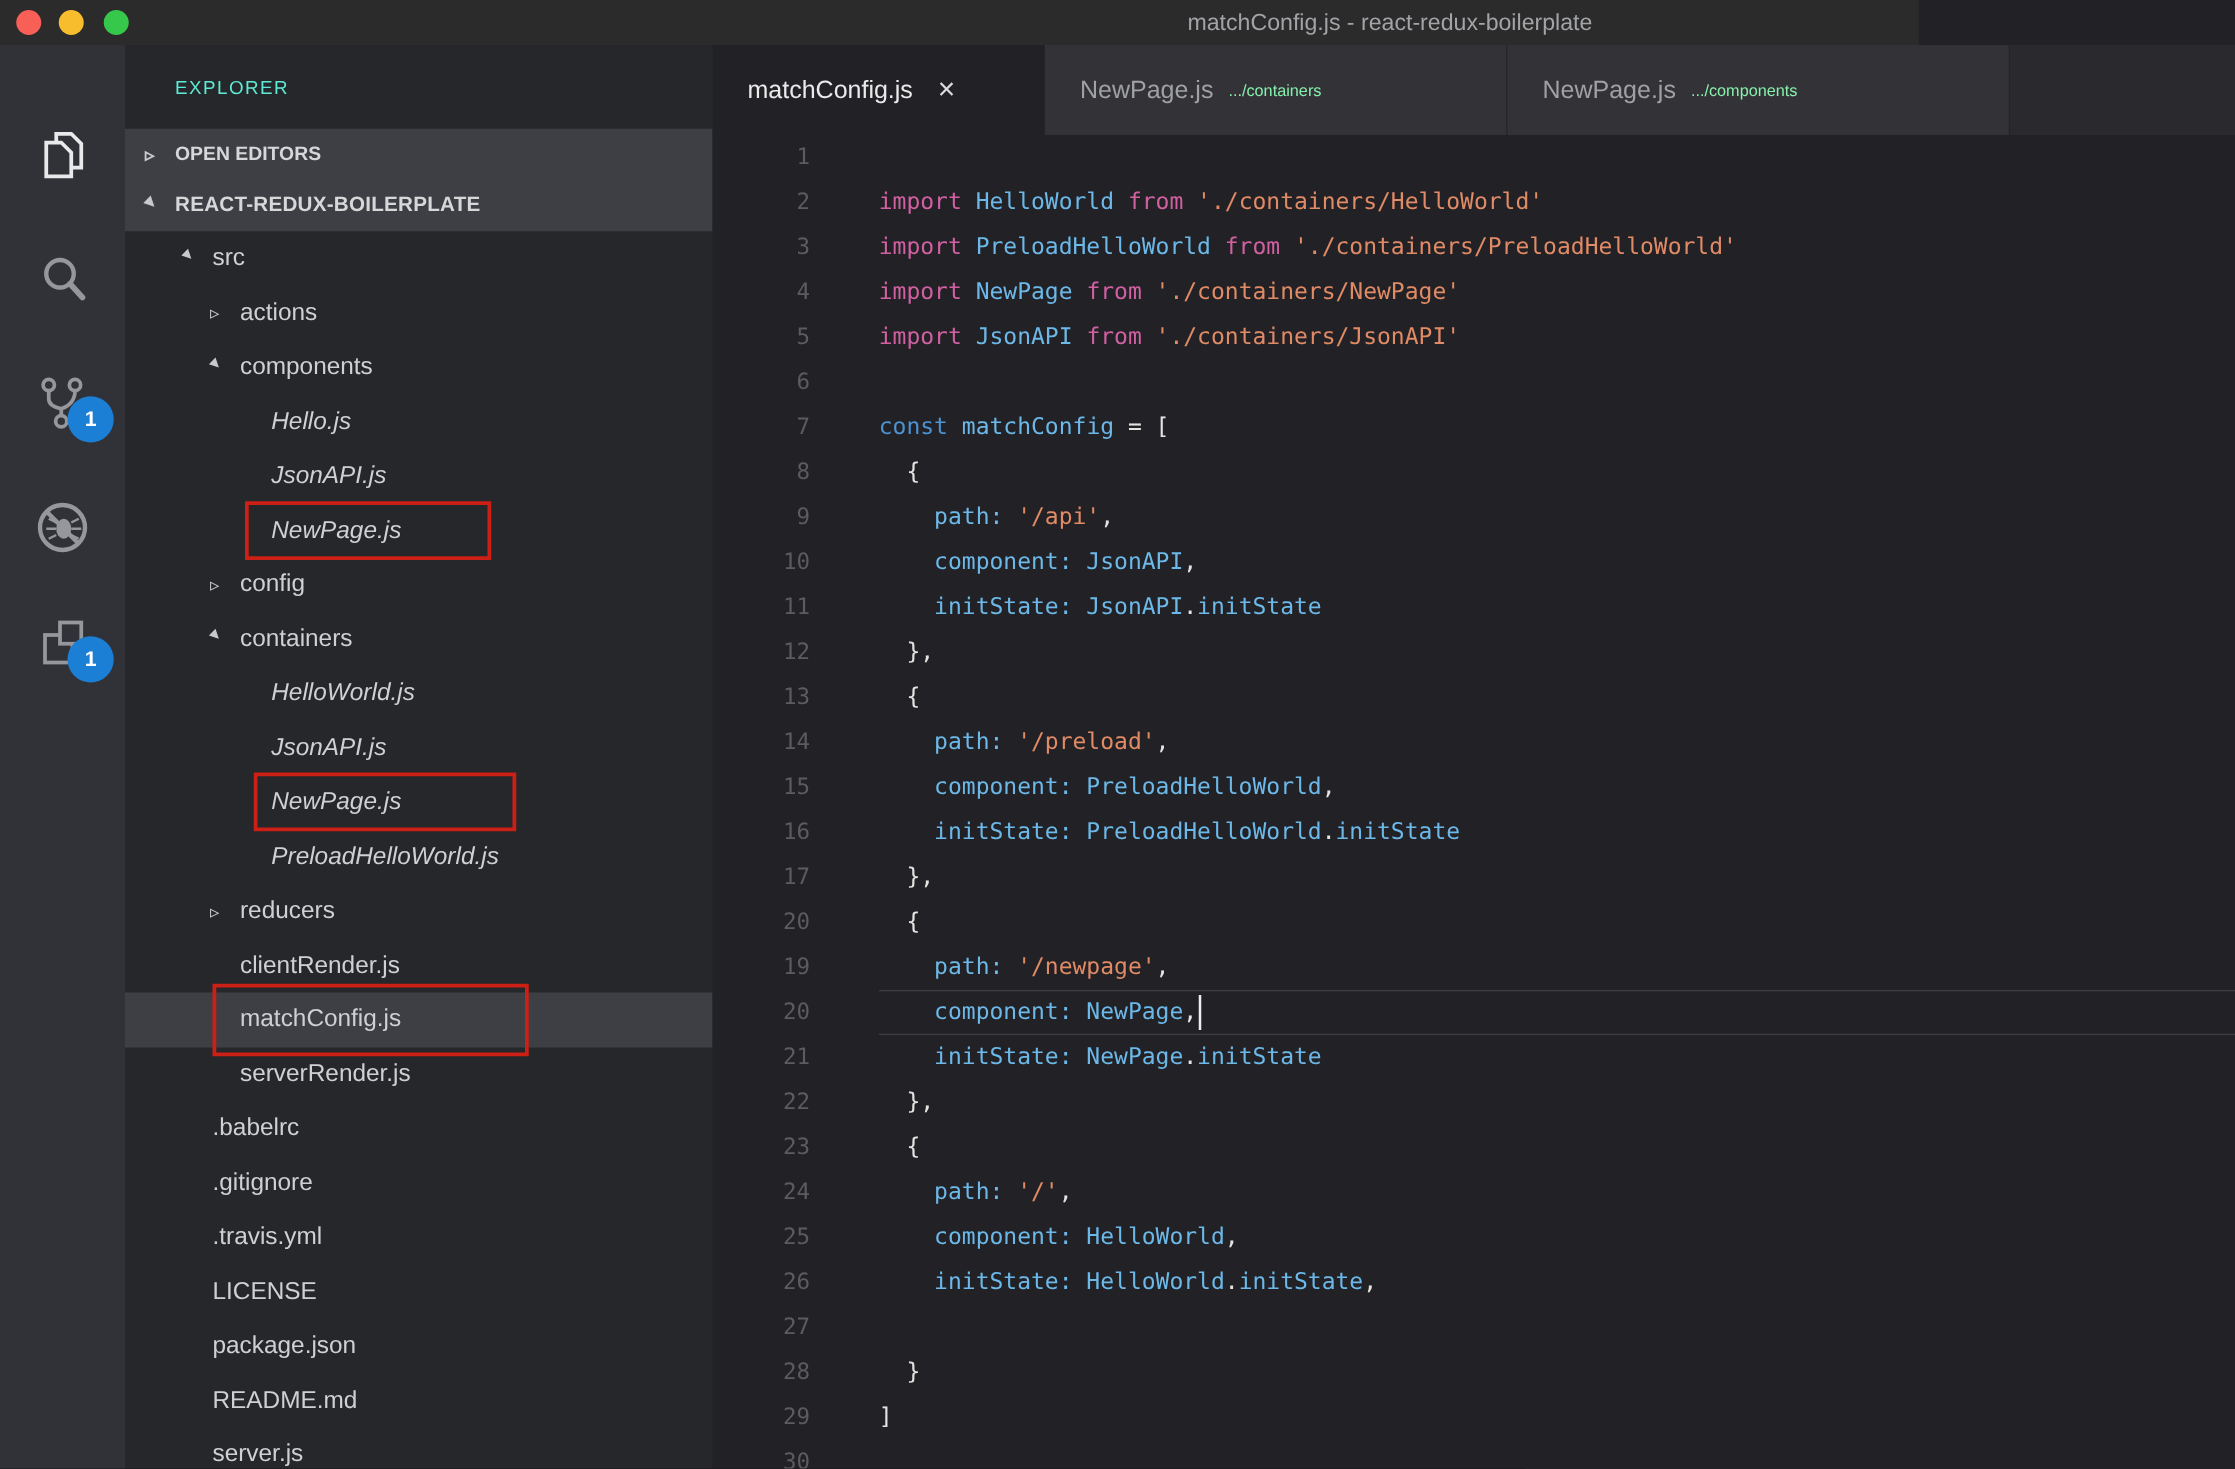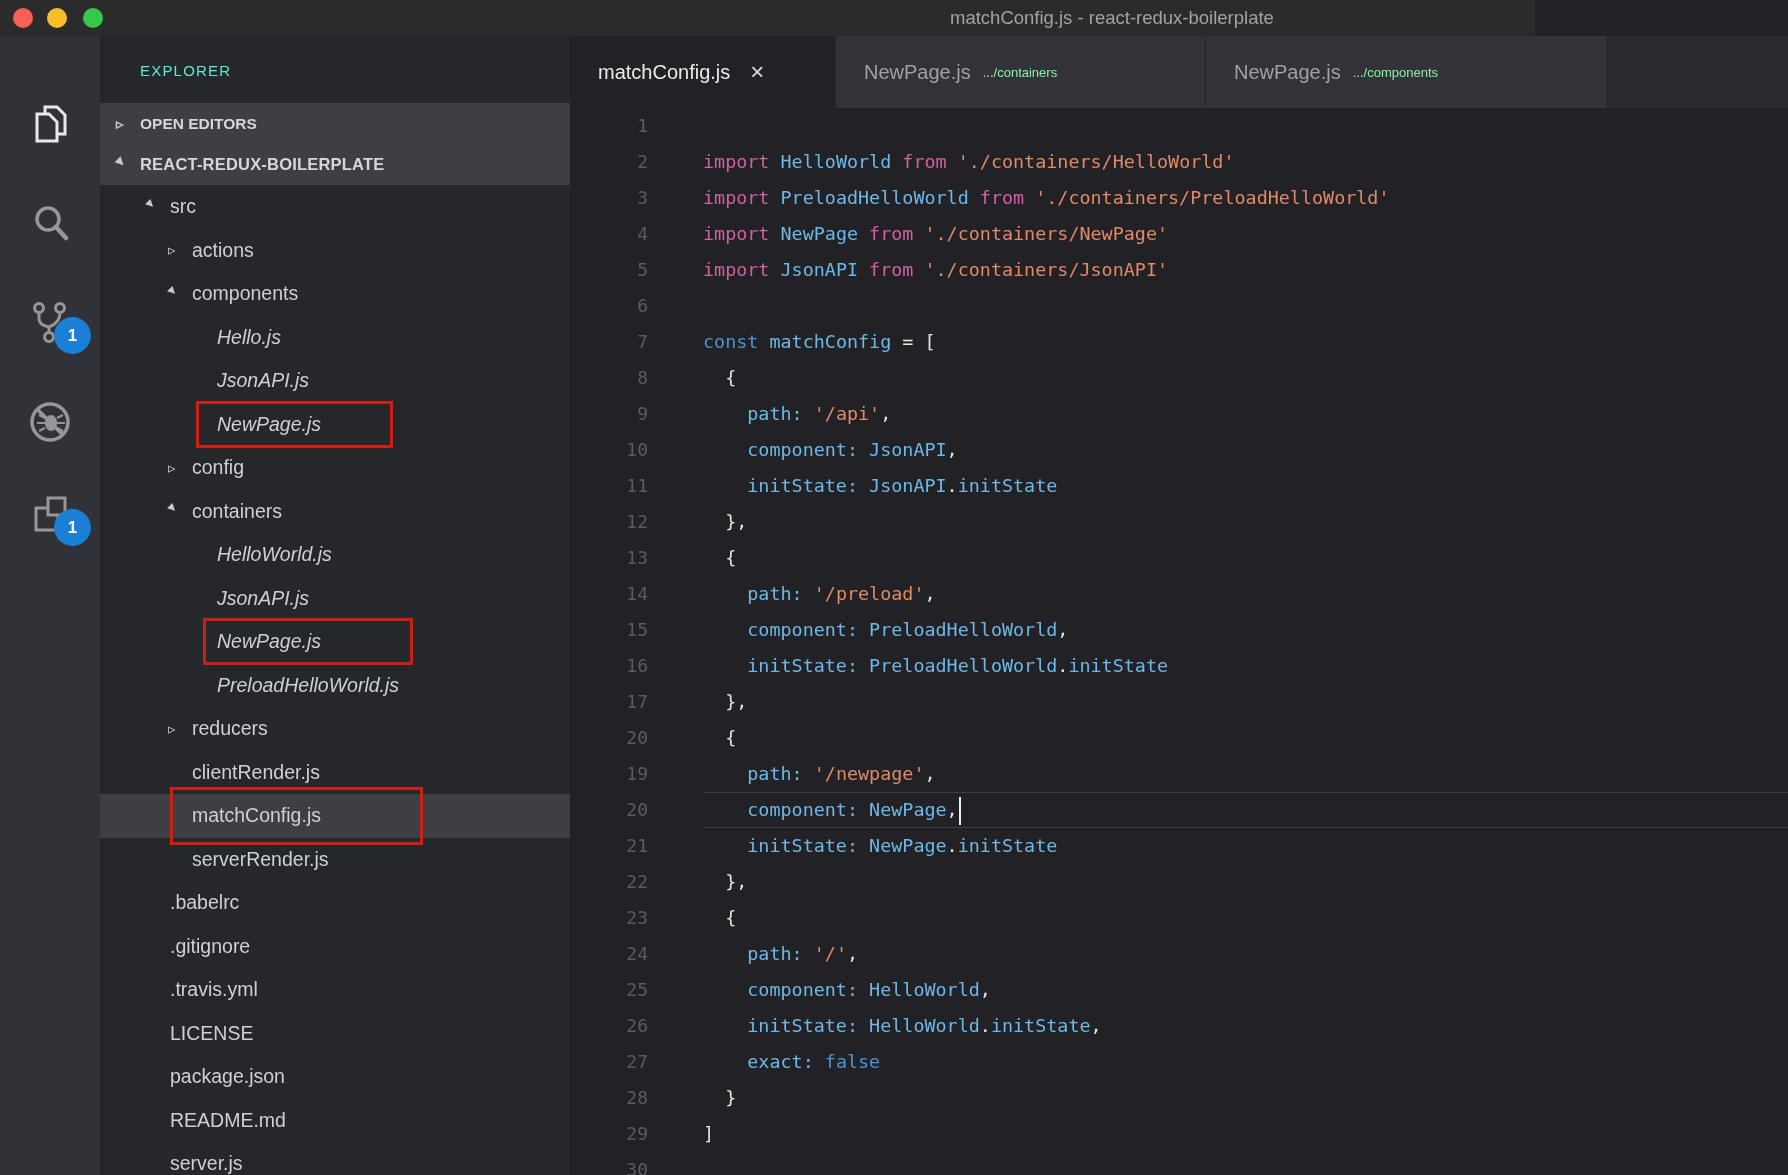--- a/index.html
+++ b/index.html
@@ -262,20 +262,20 @@
         <div class="cl"><span class="ln">17</span><span class="lc"><span class="tk-pun">  },</span></span></div>
         <div class="cl"><span class="ln">20</span><span class="lc"><span class="tk-pun">  {</span></span></div>
         <div class="cl"><span class="ln">19</span><span class="lc"><span class="tk-id">    path:</span><span class="tk-pl"> </span><span class="tk-str">'/newpage'</span><span class="tk-pun">,</span></span></div>
         <div class="cl"><span class="ln">20</span><span class="lc cur"><span class="tk-id">    component:</span><span class="tk-pl"> </span><span class="tk-id">NewPage</span><span class="tk-pun">,</span><span class="caret"></span></span></div>
         <div class="cl"><span class="ln">21</span><span class="lc"><span class="tk-id">    initState:</span><span class="tk-pl"> </span><span class="tk-id">NewPage</span><span class="tk-pun">.</span><span class="tk-id">initState</span></span></div>
         <div class="cl"><span class="ln">22</span><span class="lc"><span class="tk-pun">  },</span></span></div>
         <div class="cl"><span class="ln">23</span><span class="lc"><span class="tk-pun">  {</span></span></div>
         <div class="cl"><span class="ln">24</span><span class="lc"><span class="tk-id">    path:</span><span class="tk-pl"> </span><span class="tk-str">'/'</span><span class="tk-pun">,</span></span></div>
         <div class="cl"><span class="ln">25</span><span class="lc"><span class="tk-id">    component:</span><span class="tk-pl"> </span><span class="tk-id">HelloWorld</span><span class="tk-pun">,</span></span></div>
         <div class="cl"><span class="ln">26</span><span class="lc"><span class="tk-id">    initState:</span><span class="tk-pl"> </span><span class="tk-id">HelloWorld</span><span class="tk-pun">.</span><span class="tk-id">initState</span><span class="tk-pun">,</span></span></div>
-        <div class="cl"><span class="ln">27</span><span class="lc"><span class="tk-id">    exact:</span><span class="tk-pl"> </span><span class="tk-kb">false</span></span></div>
+        <div class="cl"><span class="ln">27</span></div>
         <div class="cl"><span class="ln">28</span><span class="lc"><span class="tk-pun">  }</span></span></div>
         <div class="cl"><span class="ln">29</span><span class="lc"><span class="tk-pun">]</span></span></div>
         <div class="cl"><span class="ln">30</span><span class="lc"></span></div>
       </div>
   </div>
 
 </div>
 
 </body></html>

